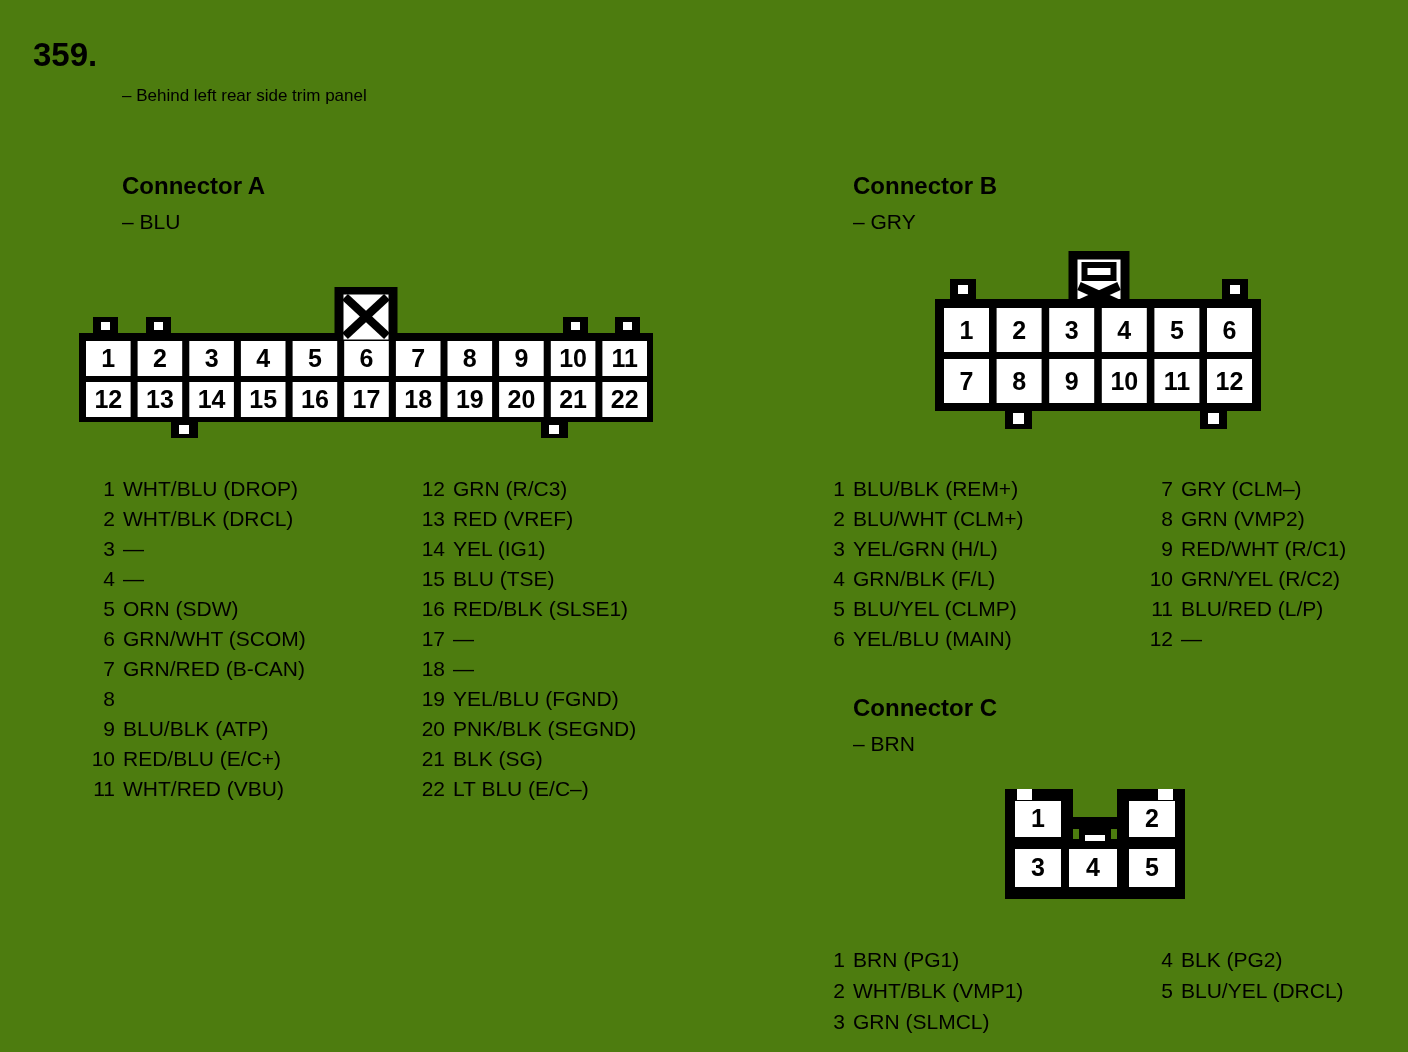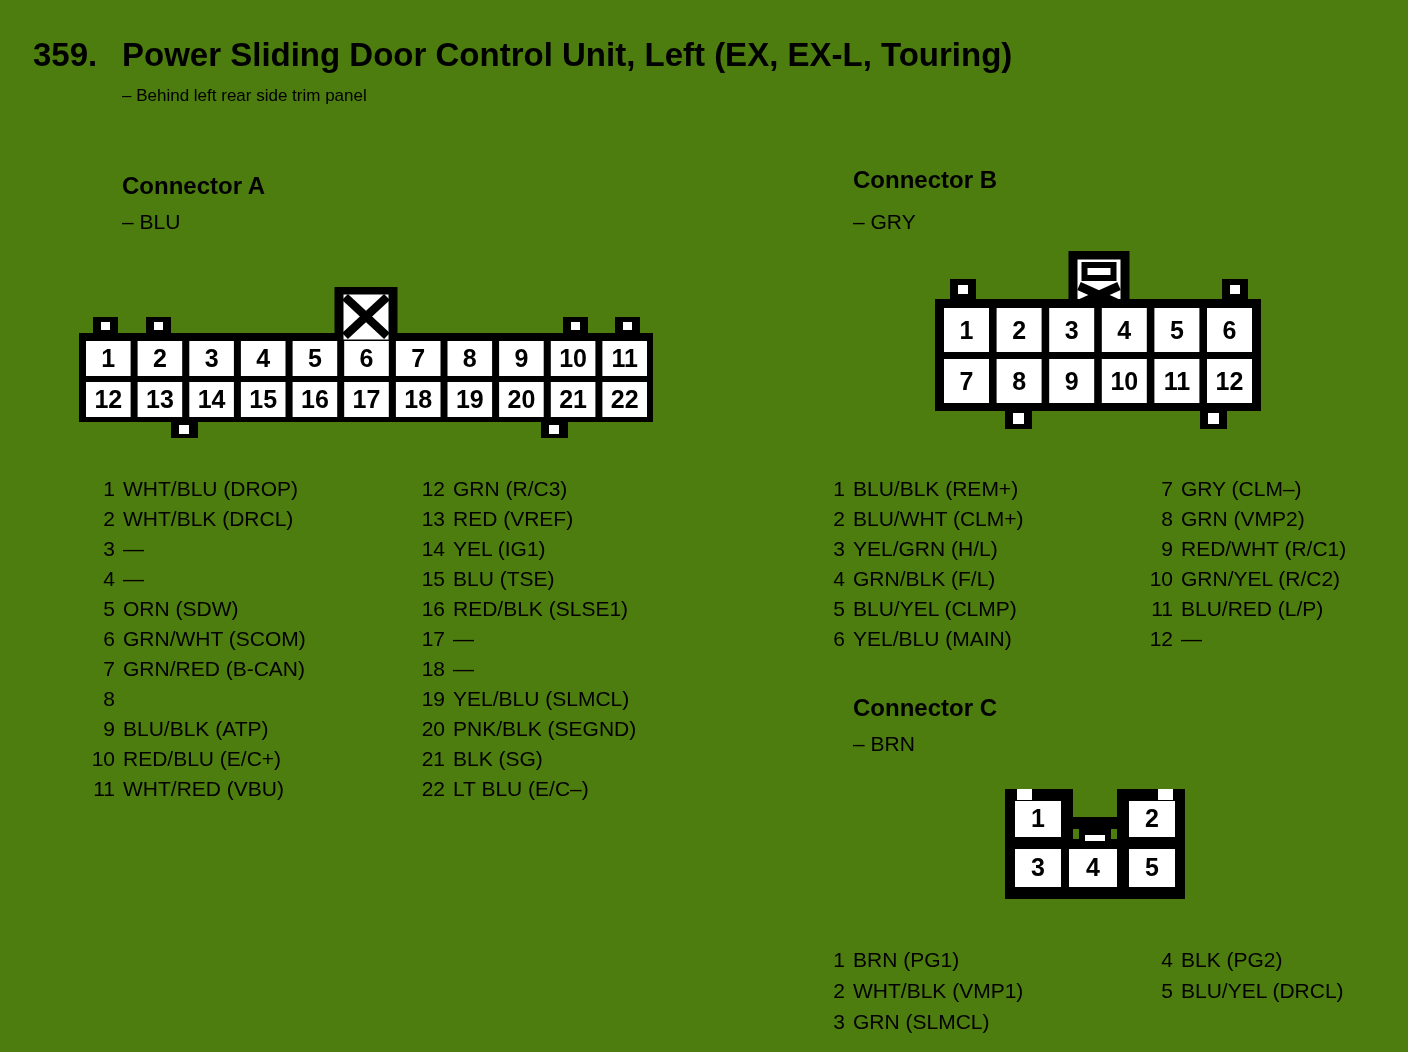--- a/index.html
+++ b/index.html
@@ -8,21 +8,21 @@
     font-family:"Liberation Sans", sans-serif; color:#000; overflow:hidden;
   }
   .abs { position:absolute; }
   .title-num  { left:33px;  top:36px; font-size:33px; font-weight:bold; white-space:nowrap; }
   .title-text { left:122px; top:36px; font-size:33px; font-weight:bold; white-space:nowrap; }
   .note1 { left:122px; top:86px;  font-size:17px; white-space:nowrap; }
   .note2 { left:122px; top:115px; font-size:21px; white-space:nowrap; }
   .conn-heading { font-size:24px; font-weight:bold; white-space:nowrap; }
   .color-label  { font-size:21px; white-space:nowrap; }
   .h-a { left:122px; top:172px; }  .c-a { left:122px; top:210px; }
-  .h-b { left:853px; top:166px;text-align:right; }  .c-b { left:853px; top:210px; }
+  .h-b { left:853px; top:172px;text-align:right; }  .c-b { left:853px; top:210px; }
   .h-c { left:853px; top:694px; }  .c-c { left:853px; top:732px; }
   .pin-col { position:absolute; font-size:21px; line-height:30px; }
   .pin-col.lh31 { line-height:31px; }
   .pa-l { left:88px;   top:474px; }
   .pa-r { left:418px;  top:474px; }
   .pb-l { left:820px;  top:474px; }
   .pb-r { left:1146px; top:474px; }
   .pc-l { left:820px;  top:944px; }
   .pc-r { left:1146px; top:944px; }
   .pin-row { display:flex; }
@@ -42,21 +42,20 @@
   svg .bump { fill:#fff; stroke:#000; stroke-width:6; }
   svg .cellnum { font-family:"Liberation Sans", sans-serif; font-size:25px; font-weight:bold;
                  fill:#000; text-anchor:middle; }
 </style>
 </head>
 <body>
 
 <div class="page">
 
   <div class="abs title-num">359.</div>
-  <div class="abs title-text">Power Sliding Door Control Unit, Left (EX, EX-L, Touring)</div>
   <div class="abs note1">– Behind left rear side trim panel</div>
 
   <div class="abs conn-heading h-a">Connector A</div>
   <div class="abs color-label c-a">– BLU</div>
 
   <svg class="abs svg-a" width="580" height="152" viewBox="0 0 580 152">
     <rect class="tab" x="17" y="30" width="25" height="17"></rect>
     <rect class="hole" x="25" y="35" width="9" height="8"></rect>
     <rect class="tab" x="70" y="30" width="25" height="17"></rect>
     <rect class="hole" x="78" y="35" width="9" height="8"></rect>
@@ -191,21 +190,21 @@
     <div class="pin-row">
         <span class="pin-num">17</span>
         <span class="pin-label">—</span>
       </div>
     <div class="pin-row">
         <span class="pin-num">18</span>
         <span class="pin-label">—</span>
       </div>
     <div class="pin-row">
         <span class="pin-num">19</span>
-        <span class="pin-label">YEL/BLU (SLMCL)</span>
+        <span class="pin-label">YEL/BLU (FGND)</span>
       </div>
     <div class="pin-row">
         <span class="pin-num">20</span>
         <span class="pin-label">PNK/BLK (SEGND)</span>
       </div>
     <div class="pin-row">
         <span class="pin-num">21</span>
         <span class="pin-label">BLK (SG)</span>
       </div>
     <div class="pin-row">

